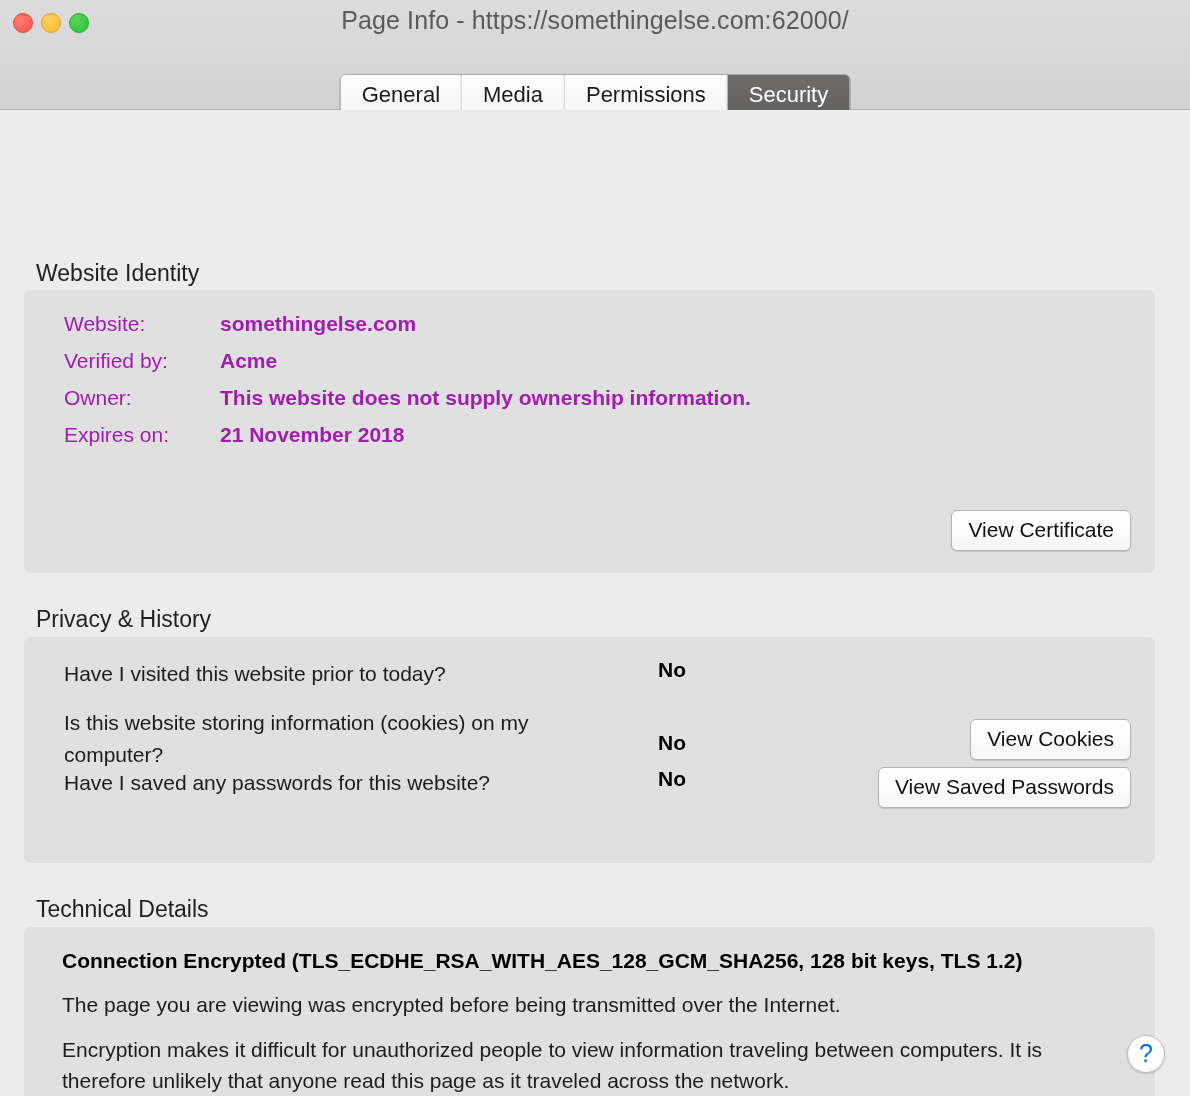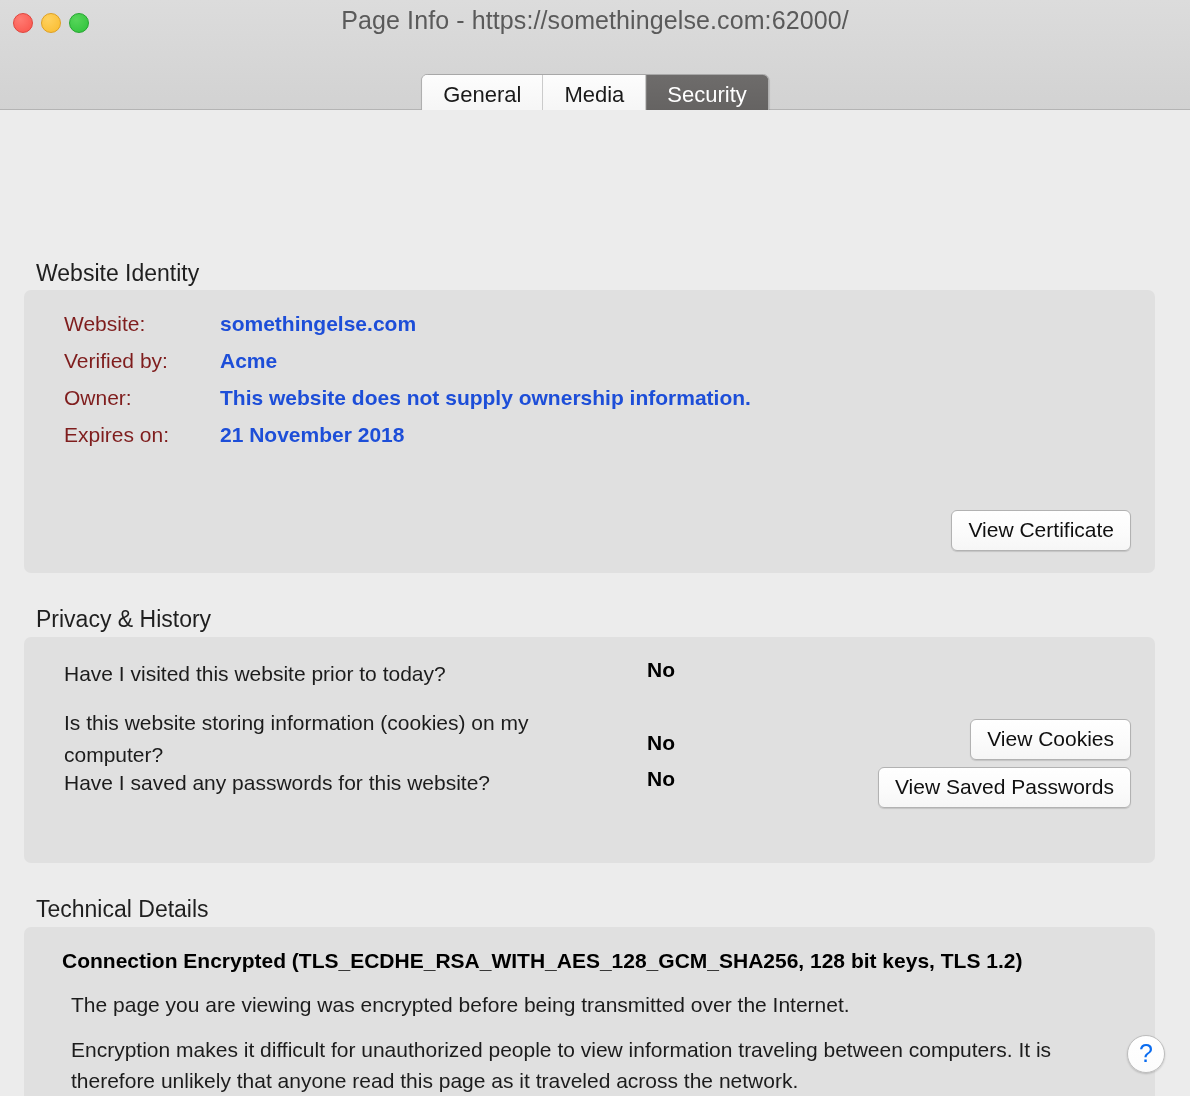--- a/index.html
+++ b/index.html
@@ -118,26 +118,26 @@
     padding: 22px 0 0 40px;
   }
   .id-row {
     display: flex;
     align-items: baseline;
     height: 37px;
   }
   .id-label {
     width: 156px;
     font-size: 21px;
-    color: #7f1d1d;
+    color: #a21caf;
     flex: none;
   }
   .id-value {
     font-size: 21px;
-    color: #1d4ed8;
+    color: #a21caf;
     font-weight: bold;
   }
 
   
   .btn {
     font-family: "Liberation Sans", sans-serif;
     font-size: 21px;
     color: #101010;
     background: linear-gradient(to bottom, #ffffff 0%, #fbfbfb 55%, #f6f6f6 100%);
     border: 1px solid #b2b2b2;
@@ -180,21 +180,21 @@
     width: 560px;
     flex: none;
     line-height: 1.5;
   }
   .pr-a {
     font-size: 21px;
     font-weight: bold;
     color: #000;
     width: 80px;
     flex: none;
-    margin-left: 23px;
+    margin-left: 34px;
   }
   .pr-row.r2 .pr-a { margin-top: 24px; }
   .pr-btn-wrap {
     margin-left: auto;
     display: flex;
     align-items: flex-start;
   }
   .pr-row.r2 .pr-btn-wrap { margin-top: 12px; }
 
   
@@ -210,21 +210,21 @@
   .tech-head {
     font-size: 21px;
     font-weight: bold;
     color: #000;
     margin-bottom: 15px;
     line-height: 1.3;
   }
   .tech-p {
     font-size: 21px;
     color: #1c1c1c;
-    margin: 0 0 14px 9px;
+    margin: 0 0 14px 0;
     line-height: 1.48;
     max-width: 1072px;
   }
 
   
   .help-btn {
     position: absolute;
     right: 25px;
     bottom: 23px;
     width: 38px;
@@ -252,20 +252,21 @@
   <div class="traffic-lights">
     <div class="light close"></div>
     <div class="light min"></div>
     <div class="light zoom"></div>
   </div>
   <div class="window-title">Page Info - https://somethingelse.com:62000/</div>
 
   <div class="tabbar">
     <div class="tab">General</div>
     <div class="tab">Media</div>
+    <div class="tab">Permissions</div>
     <div class="tab active">Security</div>
   </div>
 </div>
 
 <div class="content">
 
   <h2 class="section-heading h-identity">Website Identity</h2>
   <div class="panel panel-identity">
     <div class="id-rows">
       <div class="id-row">

